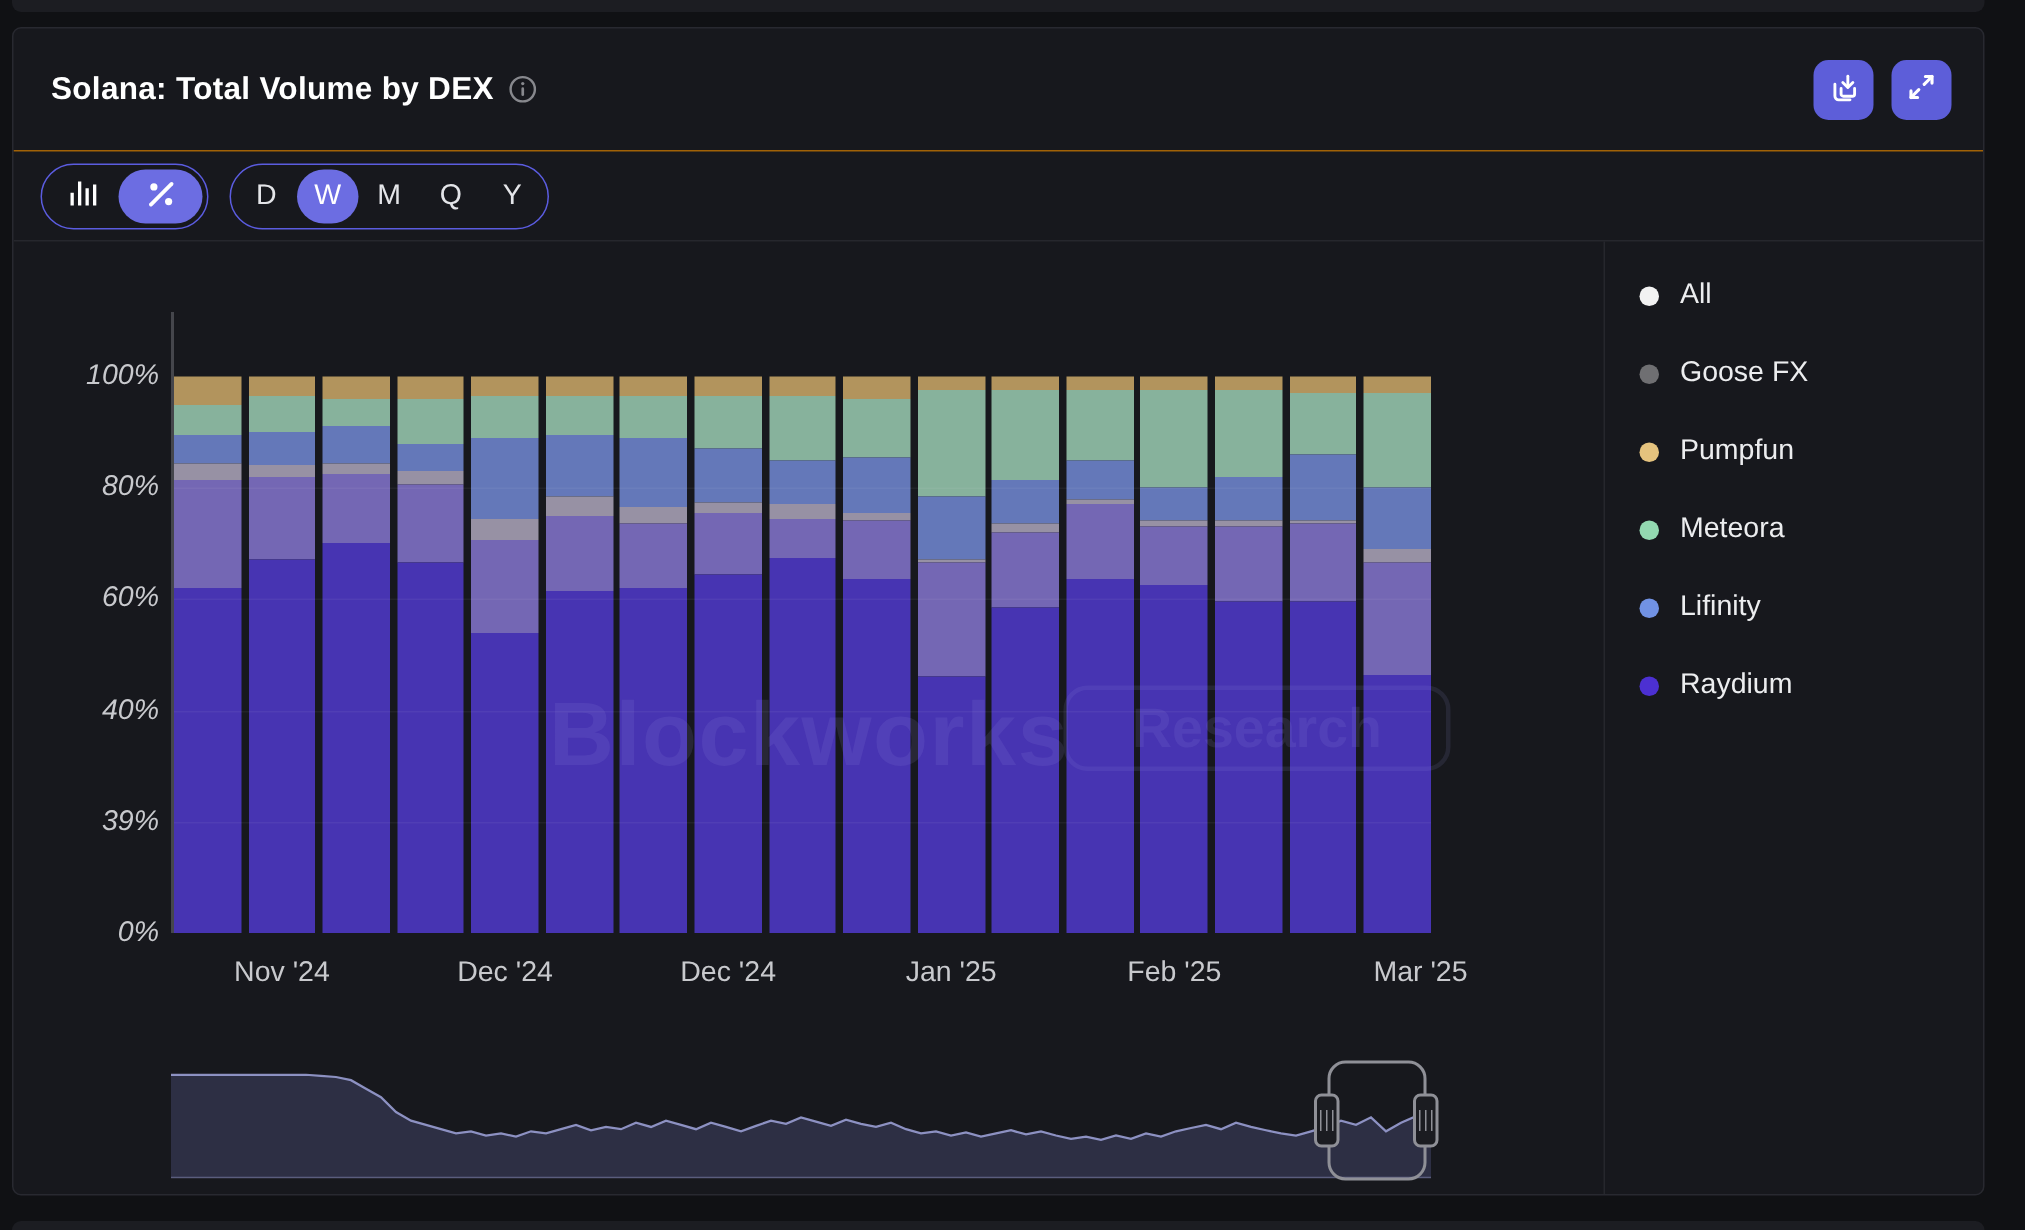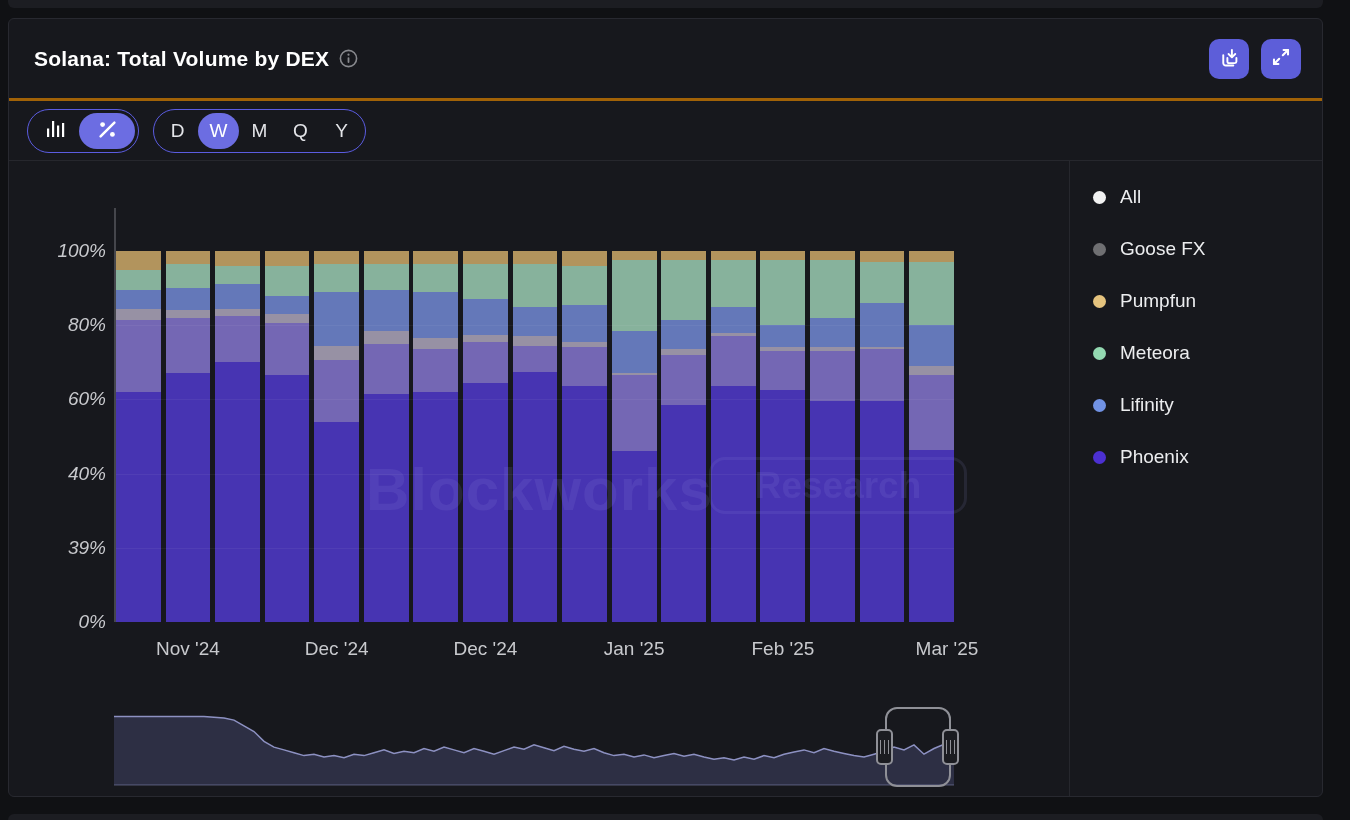--- a/index.html
+++ b/index.html
@@ -4,21 +4,21 @@
 <style>
   * { margin:0; padding:0; box-sizing:border-box; }
   html,body { width:1350px; height:820px; background:#101114; font-family:"Liberation Sans", sans-serif; position:relative; overflow:hidden; }
 
   .prev-card-edge { position:absolute; left:8px; top:0; width:1315px; height:8px; background:#1c1d22; border-radius:0 0 6px 6px; }
   .next-card-edge { position:absolute; left:8px; top:814px; width:1315px; height:6px; background:#1c1d22; border-radius:6px 6px 0 0; }
 
   .card { position:absolute; left:8px; top:18px; width:1315px; height:779px; background:#17181d; border:1px solid #282930; border-radius:6px; overflow:hidden; }
 
   
-  .header { height:82px; display:flex; align-items:center; padding:0 21px 0 25px; border-bottom:3px solid #a16207; }
+  .header { height:82px; display:flex; align-items:center; padding:0 21px 0 25px; border-bottom:1px solid #a16207; }
   .title { font-size:21px; font-weight:700; color:#ffffff; letter-spacing:.2px; }
   .info-icon { margin-left:10px; display:flex; align-items:center; cursor:pointer; }
   .actions { margin-left:auto; display:flex; gap:12px; }
   .act-btn { width:40px; height:40px; border-radius:10px; background:#5d5ed9; border:none; display:flex; align-items:center; justify-content:center; cursor:pointer; }
 
   
   .toolbar { height:60px; display:flex; align-items:center; gap:14px; padding:0 18px; border-bottom:1px solid #26272d; }
   .pill-group { display:flex; align-items:center; border:1.5px solid #5b5ce0; border-radius:24px; height:44px; padding:0 3px; }
   .type-btn { height:36px; min-width:48px; border-radius:18px; background:transparent; border:none; display:flex; align-items:center; justify-content:center; cursor:pointer; }
   .type-btn.selected { background:#6c6de2; min-width:56px; }
@@ -322,18 +322,18 @@
         <div class="legend-item">
           <span class="legend-dot" style="background: rgb(147, 217, 177);"></span>
           <span class="legend-label">Meteora</span>
         </div>
         <div class="legend-item">
           <span class="legend-dot" style="background: rgb(113, 146, 228);"></span>
           <span class="legend-label">Lifinity</span>
         </div>
         <div class="legend-item">
           <span class="legend-dot" style="background: rgb(76, 48, 210);"></span>
-          <span class="legend-label">Phoenix</span>
+          <span class="legend-label">Raydium</span>
         </div>
       </div>
   </div>
 
 </div>
 
 </body></html>

